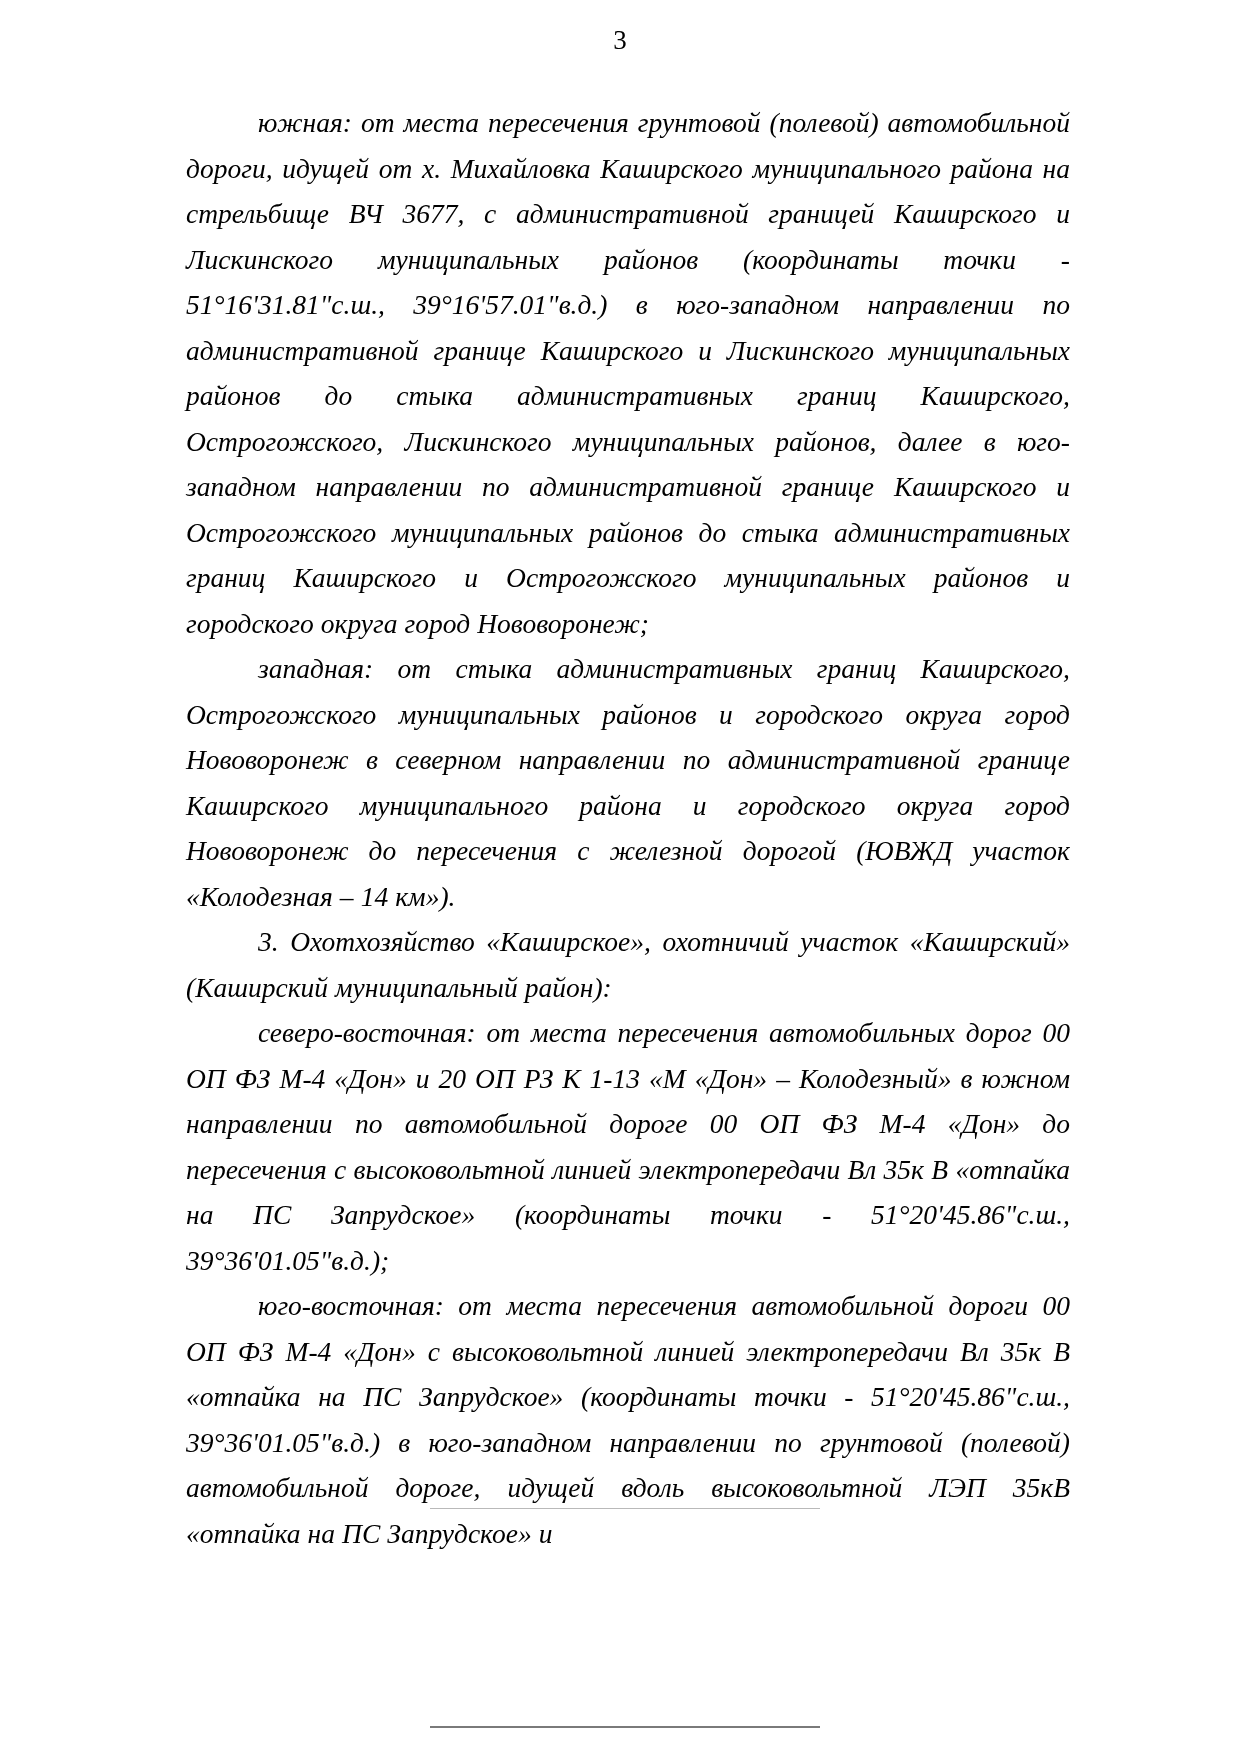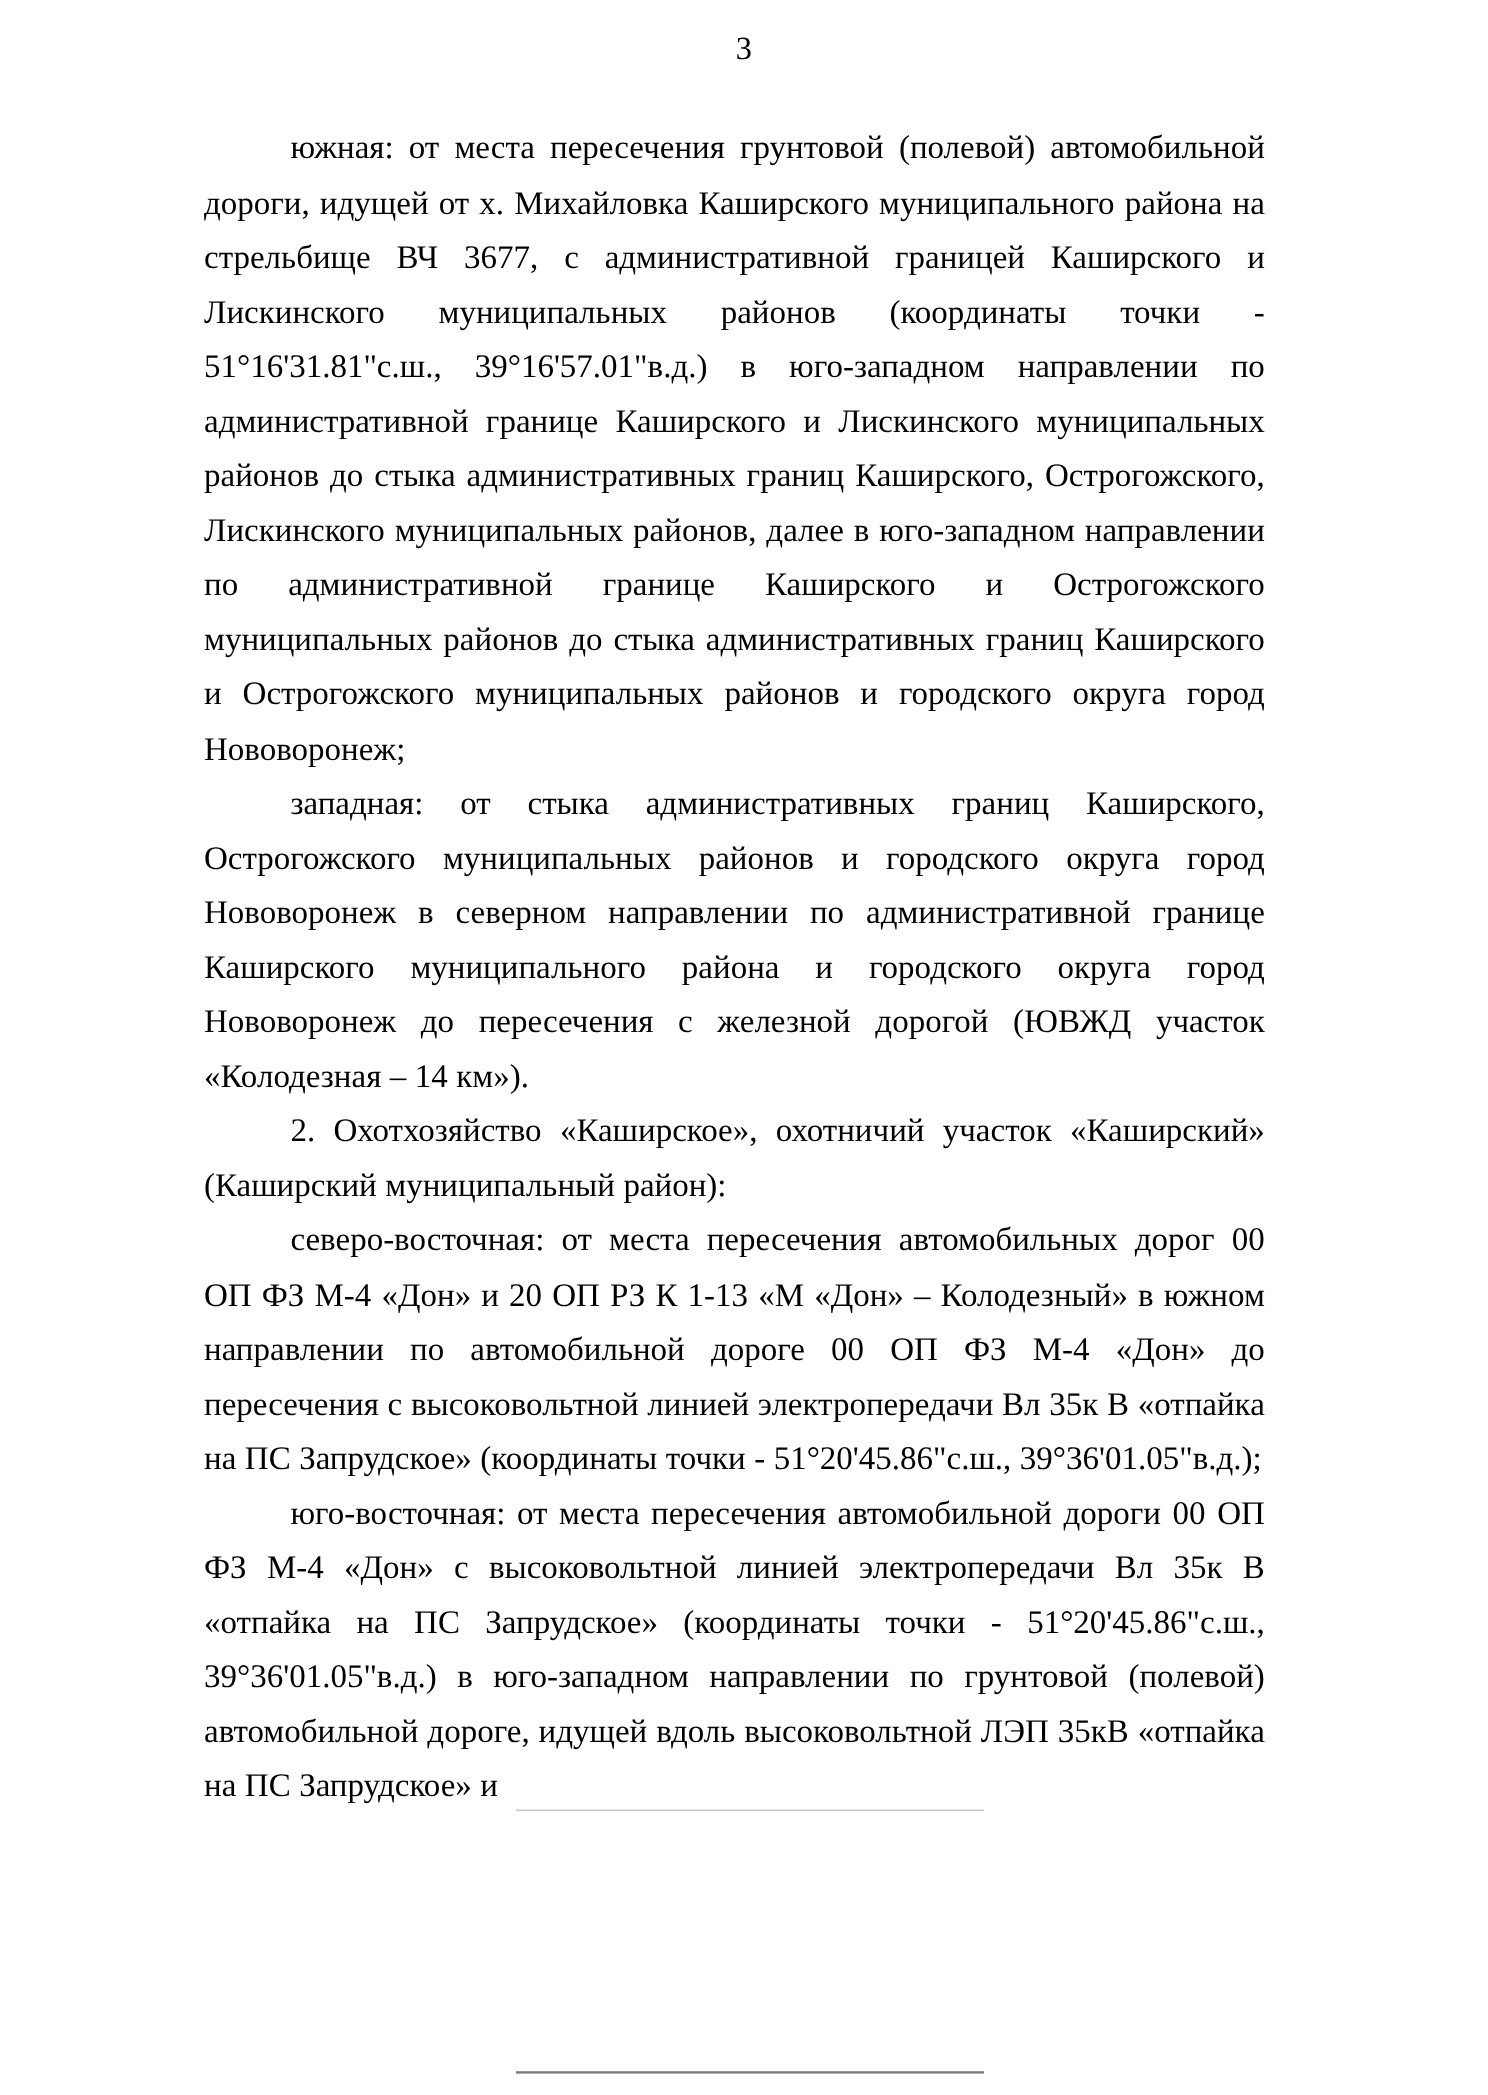--- a/index.html
+++ b/index.html
@@ -29,22 +29,23 @@
     left: 0;
     width: 1240px;
     text-align: center;
     font-size: 27px;
     line-height: 32px;
     letter-spacing: 0.2px;
   }
   .content {
     position: absolute;
     top: 100px;
-    left: 170px;
+    left: 186px;
     width: 884px;
+    font-style: italic;
   }
   p.para {
     margin: 0;
     padding: 0;
     font-size: 27.5px;
     line-height: 45.5px;
     text-align: justify;
     text-justify: inter-word;
     text-indent: 72px;
     hyphens: none;
@@ -73,21 +74,21 @@
 <div class="page">
 
   <div class="page-number">3</div>
 
   <div class="content">
 
     <p class="para">южная: от места пересечения грунтовой (полевой) автомобильной дороги, идущей от х. Михайловка Каширского муниципального района на стрельбище ВЧ 3677, с административной границей Каширского и Лискинского муниципальных районов (координаты точки - 51°16'31.81"с.ш., 39°16'57.01"в.д.) в юго-западном направлении по административной границе Каширского и Лискинского муниципальных районов до стыка административных границ Каширского, Острогожского, Лискинского муниципальных районов, далее в юго-западном направлении по административной границе Каширского и Острогожского муниципальных районов до стыка административных границ Каширского и Острогожского муниципальных районов и городского округа город Нововоронеж;</p>
 
     <p class="para">западная: от стыка административных границ Каширского, Острогожского муниципальных районов и городского округа город Нововоронеж в северном направлении по административной границе Каширского муниципального района и городского округа город Нововоронеж до пересечения с железной дорогой (ЮВЖД участок «Колодезная – 14 км»).</p>
 
-    <p class="para">2. Охотхозяйство «Каширское», охотничий участок «Каширский» (Каширский муниципальный район):</p>
+    <p class="para">3. Охотхозяйство «Каширское», охотничий участок «Каширский» (Каширский муниципальный район):</p>
 
     <p class="para">северо-восточная: от места пересечения автомобильных дорог 00 ОП ФЗ М-4 «Дон» и 20 ОП РЗ К 1-13 «М «Дон» – Колодезный» в южном направлении по автомобильной дороге 00 ОП ФЗ М-4 «Дон» до пересечения с высоковольтной линией электропередачи Вл 35к В «отпайка на ПС Запрудское» (координаты точки - 51°20'45.86"с.ш., 39°36'01.05"в.д.);</p>
 
     <p class="para">юго-восточная: от места пересечения автомобильной дороги 00 ОП ФЗ М-4 «Дон» с высоковольтной линией электропередачи Вл 35к В «отпайка на ПС Запрудское» (координаты точки - 51°20'45.86"с.ш., 39°36'01.05"в.д.) в юго-западном направлении по грунтовой (полевой) автомобильной дороге, идущей вдоль высоковольтной ЛЭП 35кВ «отпайка на ПС Запрудское» и</p>
 
   </div>
 
   <div class="footer-rule"></div>
   <div class="footer-rule2"></div>
 

